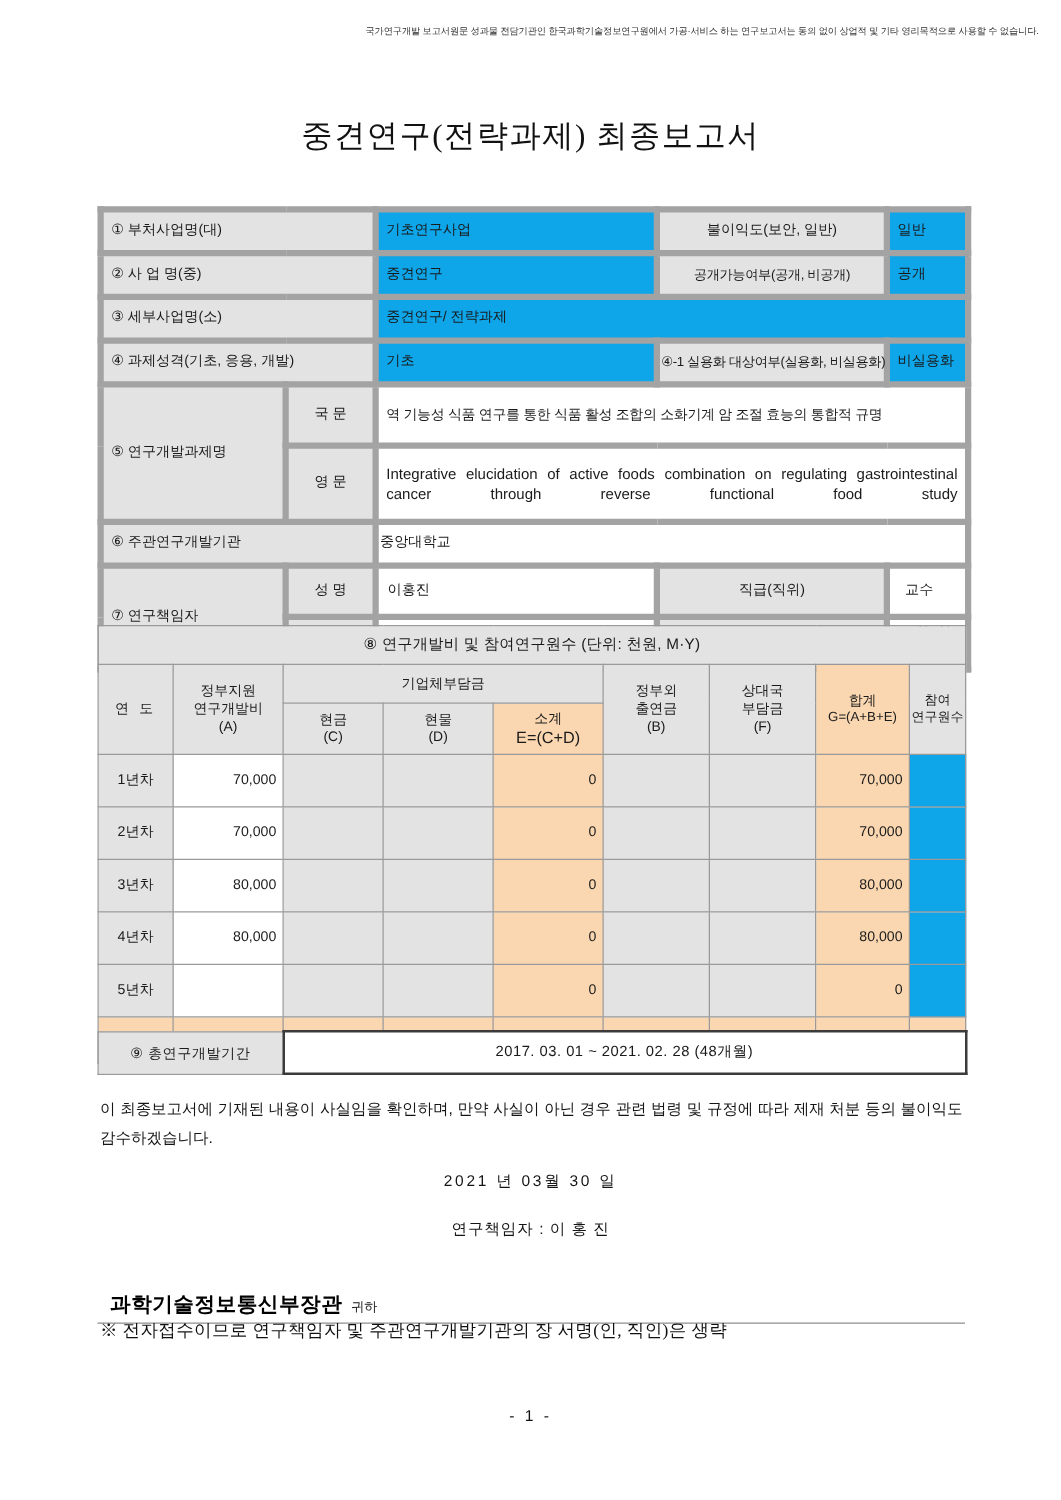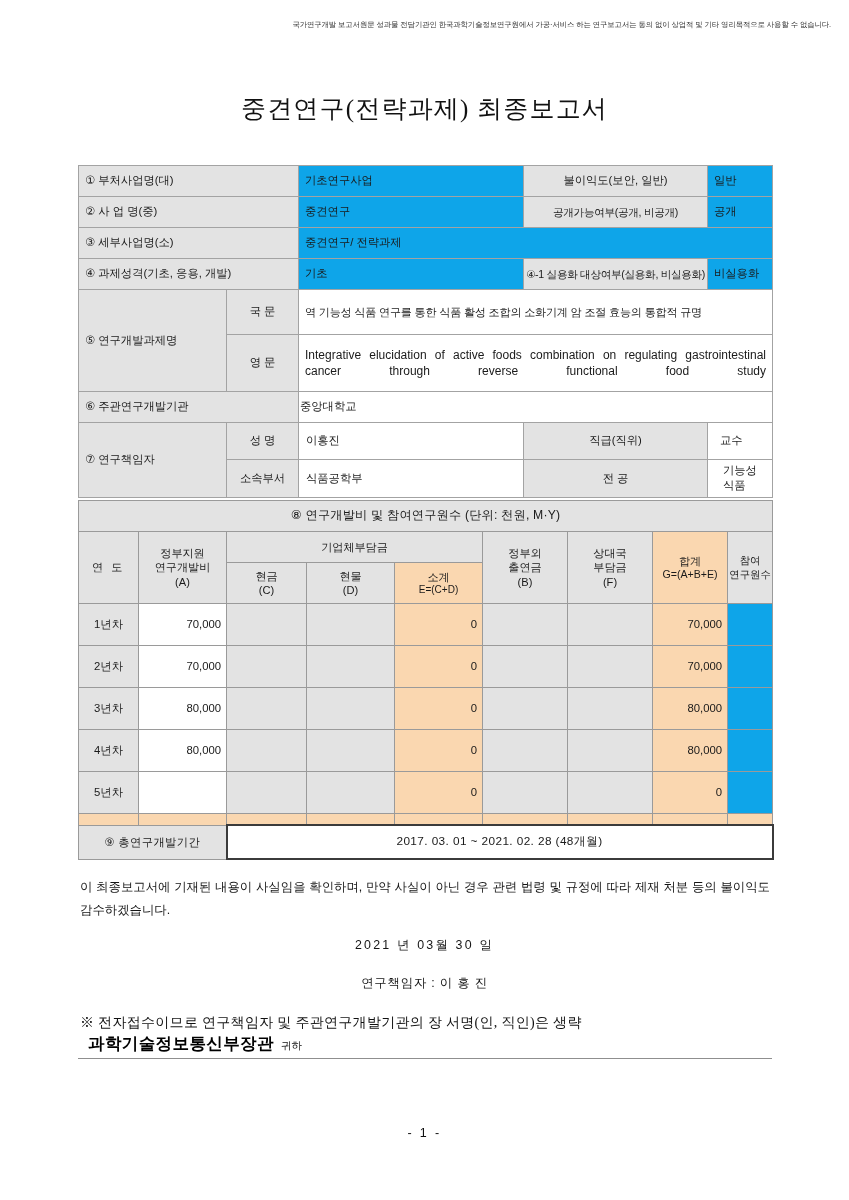--- a/index.html
+++ b/index.html
@@ -56,21 +56,21 @@
     left: 78px;
     top: 165px;
     width: 694px;
     border-collapse: collapse;
     table-layout: fixed;
     font-family: "Liberation Sans", "DejaVu Sans", sans-serif;
     font-size: 11.3px;
     color: #1a1a1a;
   }
   .main-table td {
-    border: 1px solid #a3a3a3;
+    border: 5px solid #a3a3a3;
     padding: 3px 6px;
     vertical-align: middle;
     line-height: 1.35;
     height: 24px;
   }
   .lbl {
     background: #e3e3e3;
     text-align: left;
     padding-left: 9px;
     white-space: nowrap;
@@ -214,21 +214,21 @@
     position: absolute;
     left: 78px;
     top: 1058px;
     width: 694px;
     height: 0;
     border-top: 1.6px solid #8f8f8f;
   }
   .footnote {
     position: absolute;
     left: 80px;
-    top: 1014px;
+    top: 1056px;
     font-family: "Liberation Serif", "DejaVu Serif", serif;
     font-size: 14px;
     letter-spacing: 0.3px;
     color: #111;
   }
   .page-num {
     position: absolute;
     left: 0; right: 0;
     top: 1126px;
     text-align: center;
@@ -356,21 +356,21 @@
         <td class="bhead" style="height:36px;">
           <div>현금</div>
           <div>(C)</div>
         </td>
         <td class="bhead">
           <div>현물</div>
           <div>(D)</div>
         </td>
         <td class="bhead-or">
           <div>소계</div>
-          <div style="font-size:10px">E=(C+D)</div>
+          <div style="font-size:13px">E=(C+D)</div>
         </td>
       </tr>
 
       <tr>
         <td class="yr">1년차</td>
         <td class="num">70,000</td>
         <td class="blank"></td>
         <td class="blank"></td>
         <td class="num-or">0</td>
         <td class="blank"></td>

